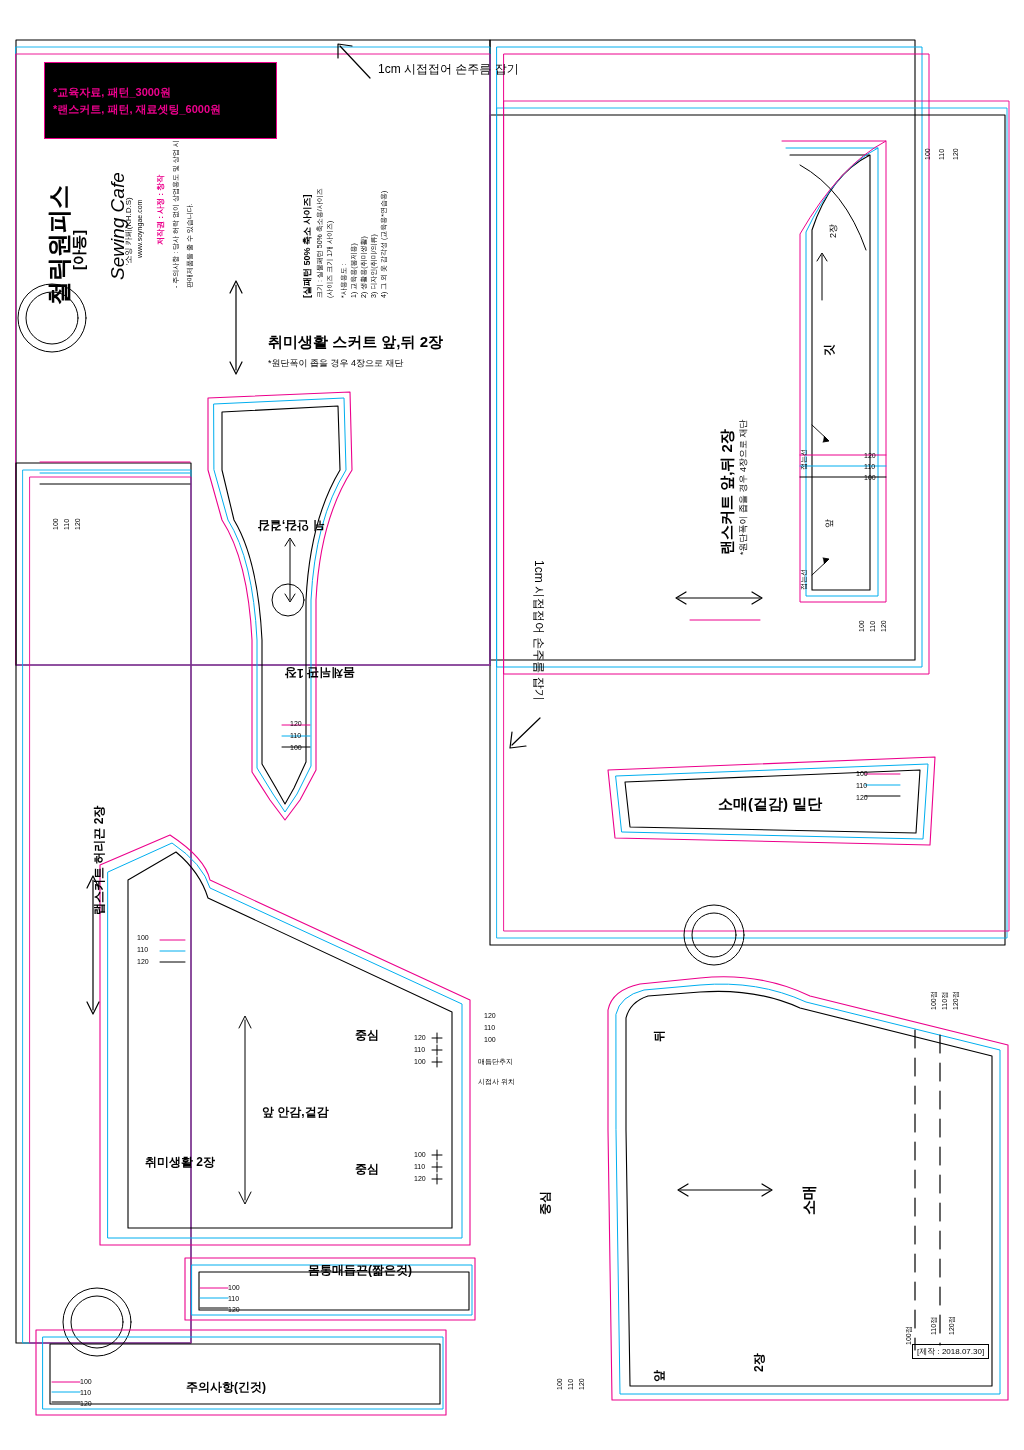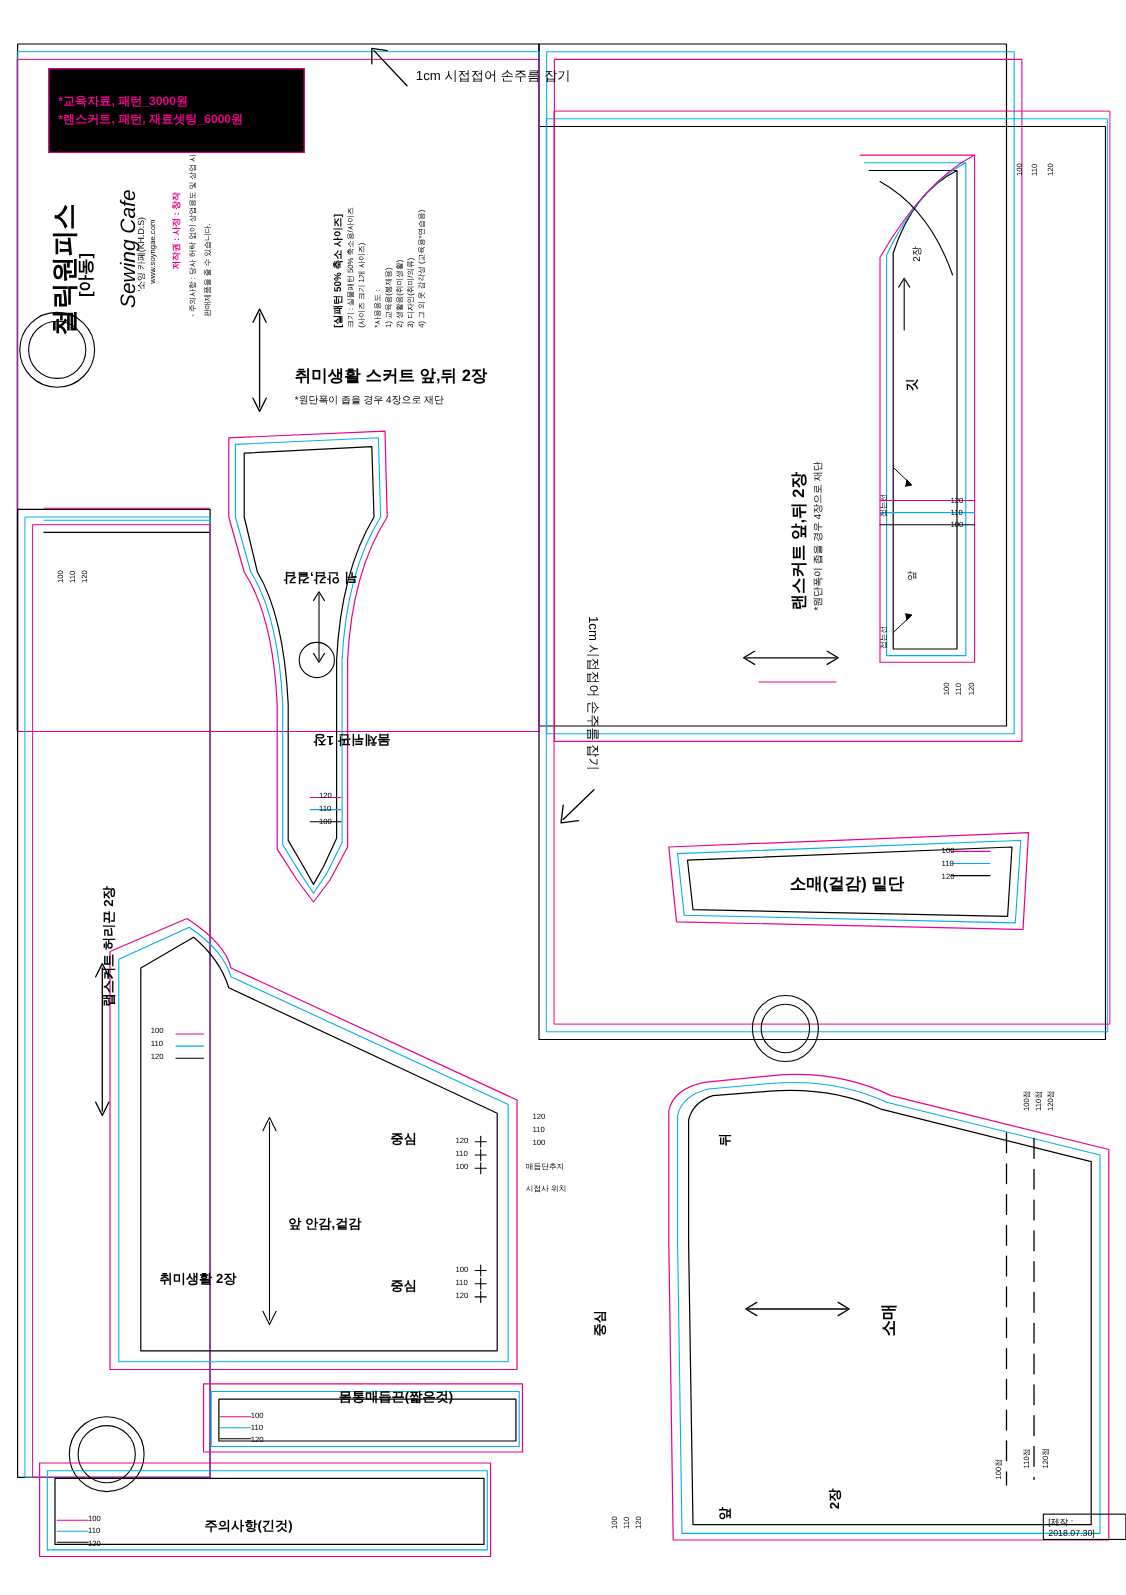--- a/index.html
+++ b/index.html
@@ -339,15 +339,15 @@
   <div class="txt tiny vt" style="left:948px;top:1335px;transform:rotate(-90deg);">120점</div>
 
   <div class="txt tiny" style="left:228px;top:1284px;">100</div>
   <div class="txt tiny" style="left:228px;top:1295px;">110</div>
   <div class="txt tiny" style="left:228px;top:1306px;">120</div>
 
   <div class="txt tiny" style="left:80px;top:1378px;">100</div>
   <div class="txt tiny" style="left:80px;top:1389px;">110</div>
   <div class="txt tiny" style="left:80px;top:1400px;">120</div>
 
-  <div class="fbox" style="left:912px;top:1376px;margin-left:36px;">[제작 : 2018.07.30]</div>
+  <div class="fbox" style="left:912px;top:1344px;">[제작 : 2018.07.30]</div>
 
 </div>
 
 </body></html>

